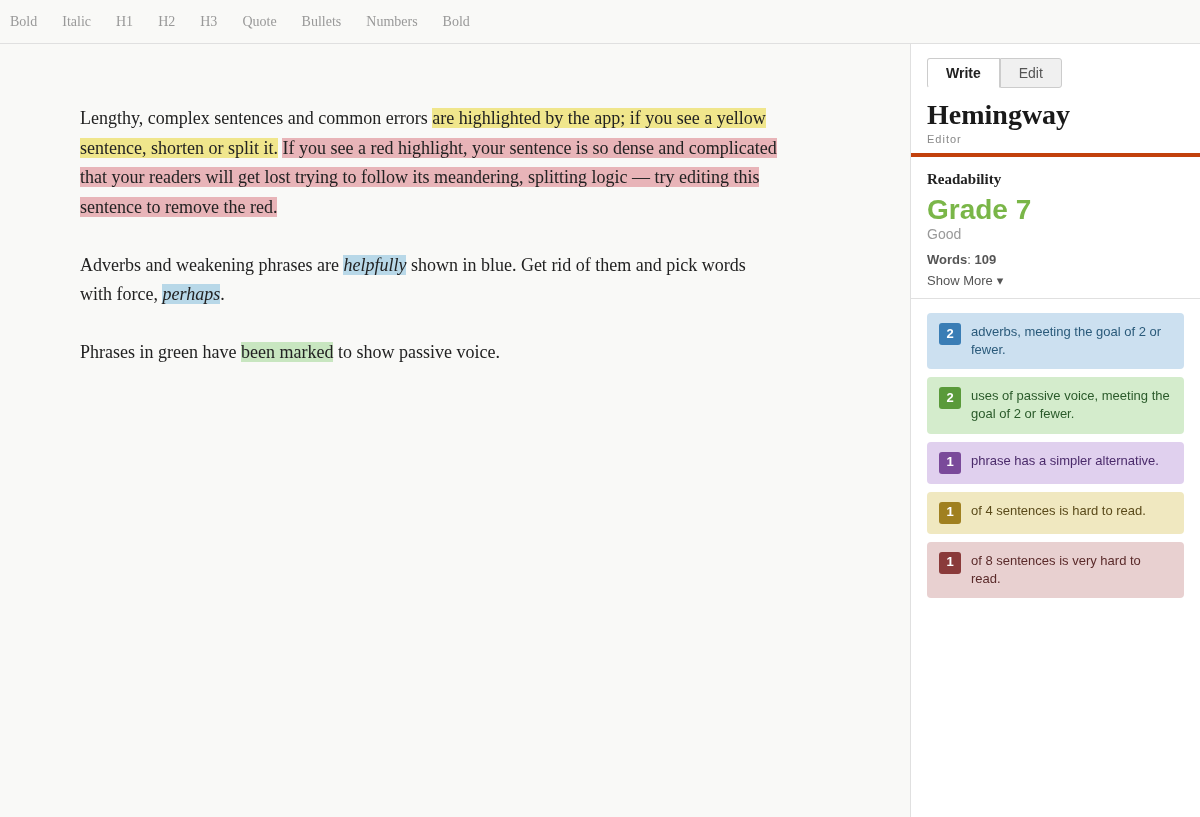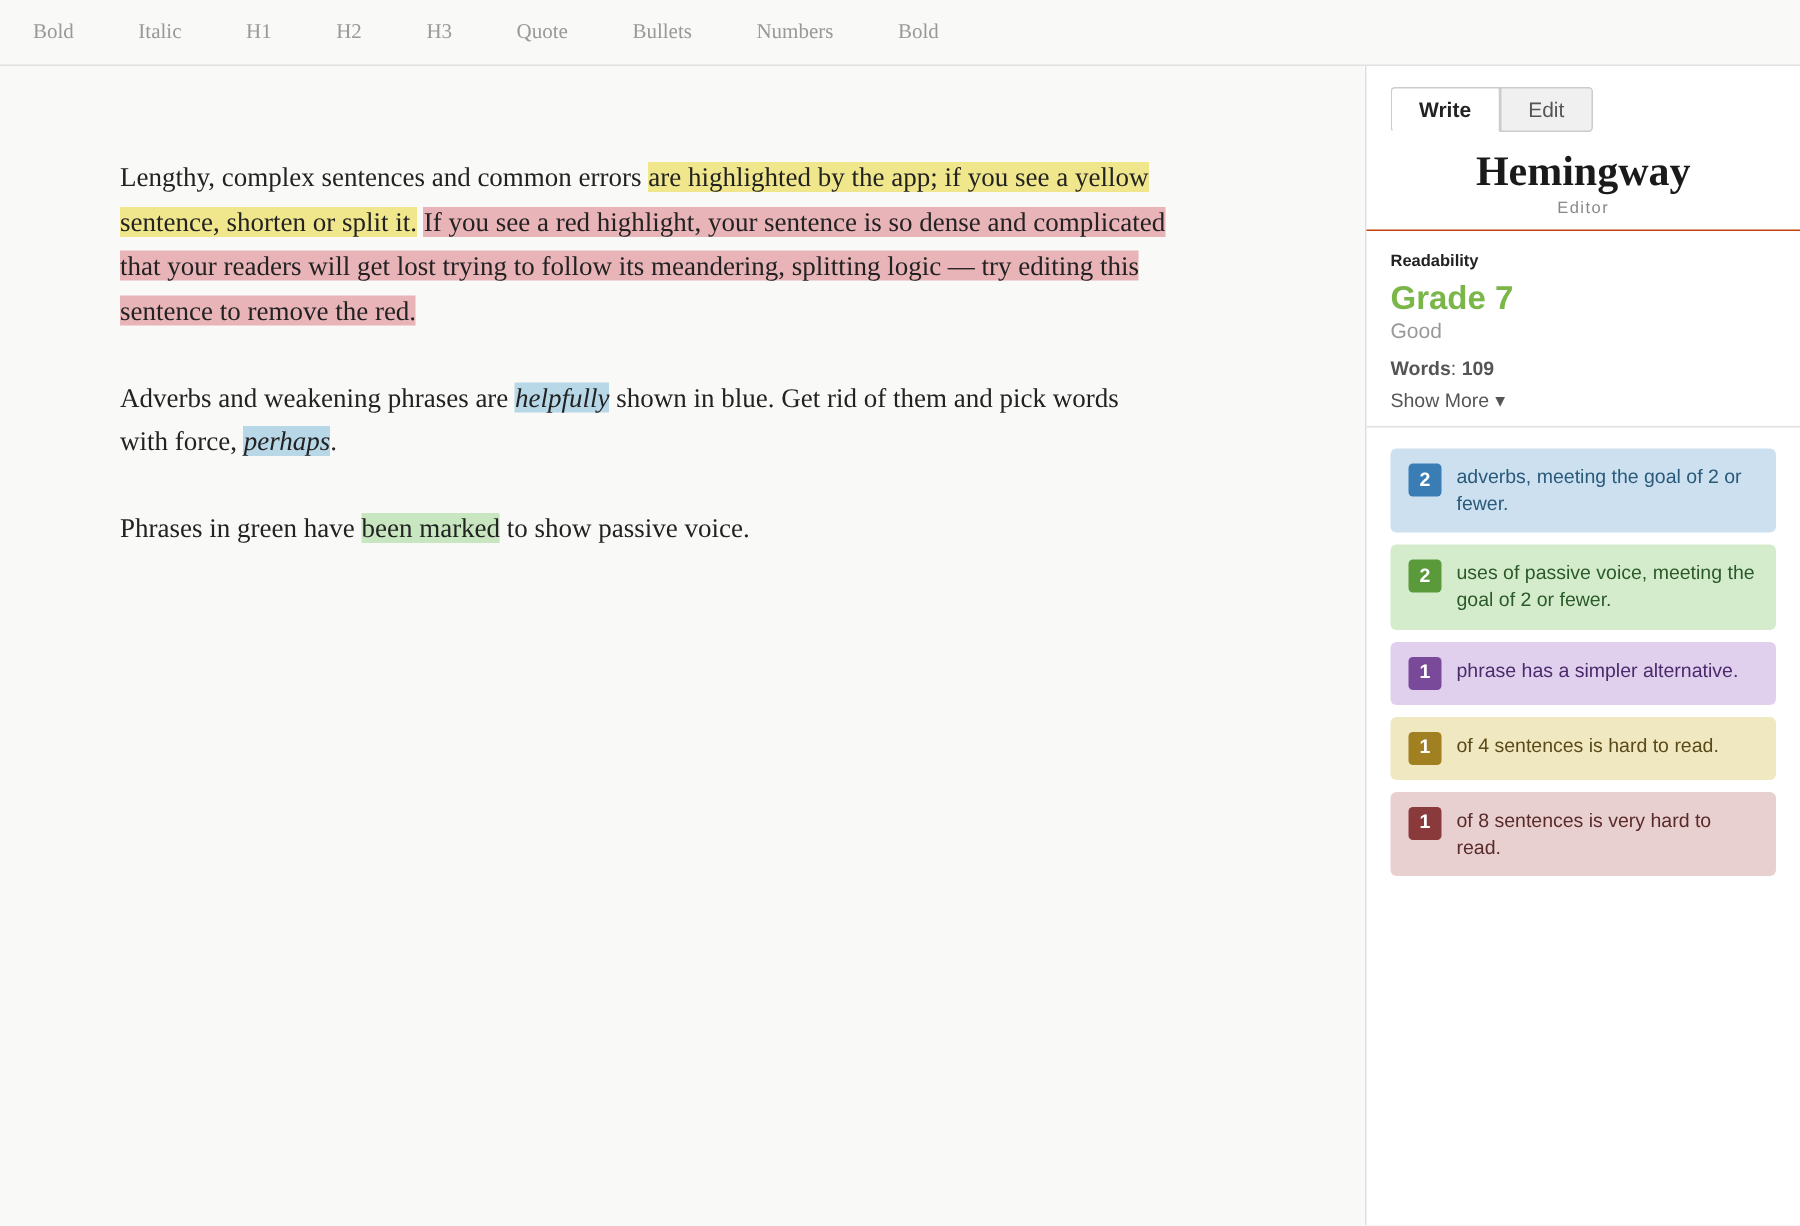--- a/index.html
+++ b/index.html
@@ -9,25 +9,25 @@
       display: flex;
       flex-direction: column;
       height: 817px;
       overflow: hidden;
     }
 
     
     #toolbar {
       display: flex;
       align-items: center;
-      padding: 0 20px;
+      padding: 0 8px;
       height: 44px;
       background: #f9f9f7;
       border-bottom: 1px solid #e0e0e0;
-      gap: 39px;
+      gap: 21px;
     }
     .toolbar-btn {
       font-family: Georgia, serif;
       font-size: 14px;
       color: #999;
       background: none;
       border: none;
       cursor: pointer;
       padding: 4px 2px;
     }
@@ -93,22 +93,21 @@
       font-weight: bold;
       border-bottom: 1px solid #fff;
       z-index: 1;
     }
     .mode-btn:first-child { border-radius: 3px 0 0 3px; }
     .mode-btn:last-child { border-radius: 0 3px 3px 0; text-align: right; }
 
     
     #logo-area {
       padding: 12px 16px 8px 16px;
-      border-bottom: 1px solid #c2410c;
-      text-align: center;
+      border-bottom: 4px solid #c2410c;
     }
     #logo-title {
       font-family: Georgia, serif;
       font-size: 28px;
       font-weight: bold;
       color: #1a1a1a;
       line-height: 1.1;
     }
     #logo-subtitle {
       font-family: Arial, sans-serif;
@@ -117,29 +116,29 @@
       letter-spacing: 1px;
       margin-top: 2px;
     }
 
     
     #readability-section {
       padding: 14px 16px 10px 16px;
       border-bottom: 1px solid #e0e0e0;
     }
     #readability-label {
-      font-family: Liberation Sans, sans-serif;
-      font-size: 11px;
+      font-family: Liberation Serif, serif;
+      font-size: 15px;
       font-weight: bold;
       color: #222;
       margin-bottom: 6px;
     }
     #grade-text {
       font-family: Arial, sans-serif;
-      font-size: 22px;
+      font-size: 28px;
       font-weight: bold;
       color: #7ab648;
     }
     #good-text {
       font-family: Arial, sans-serif;
       font-size: 14px;
       color: #999;
       margin-bottom: 10px;
     }
     #words-line {

